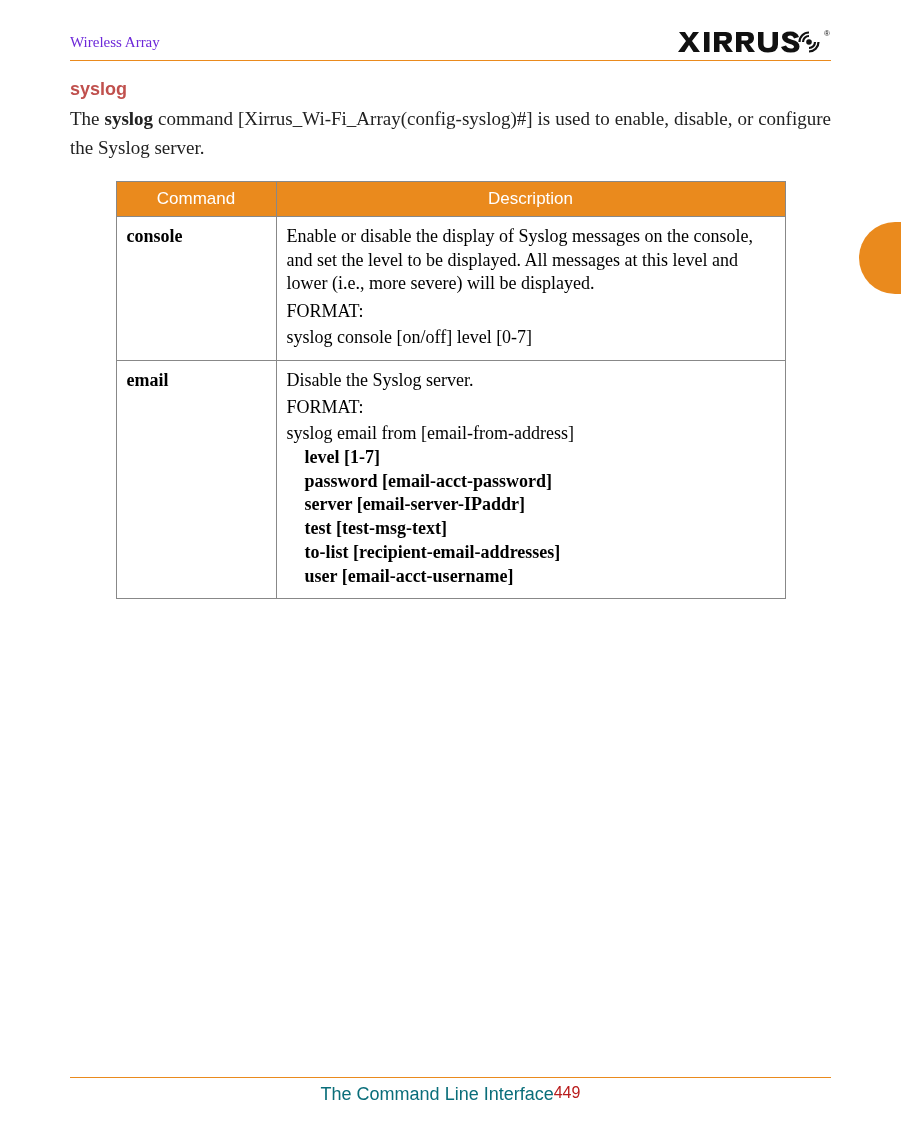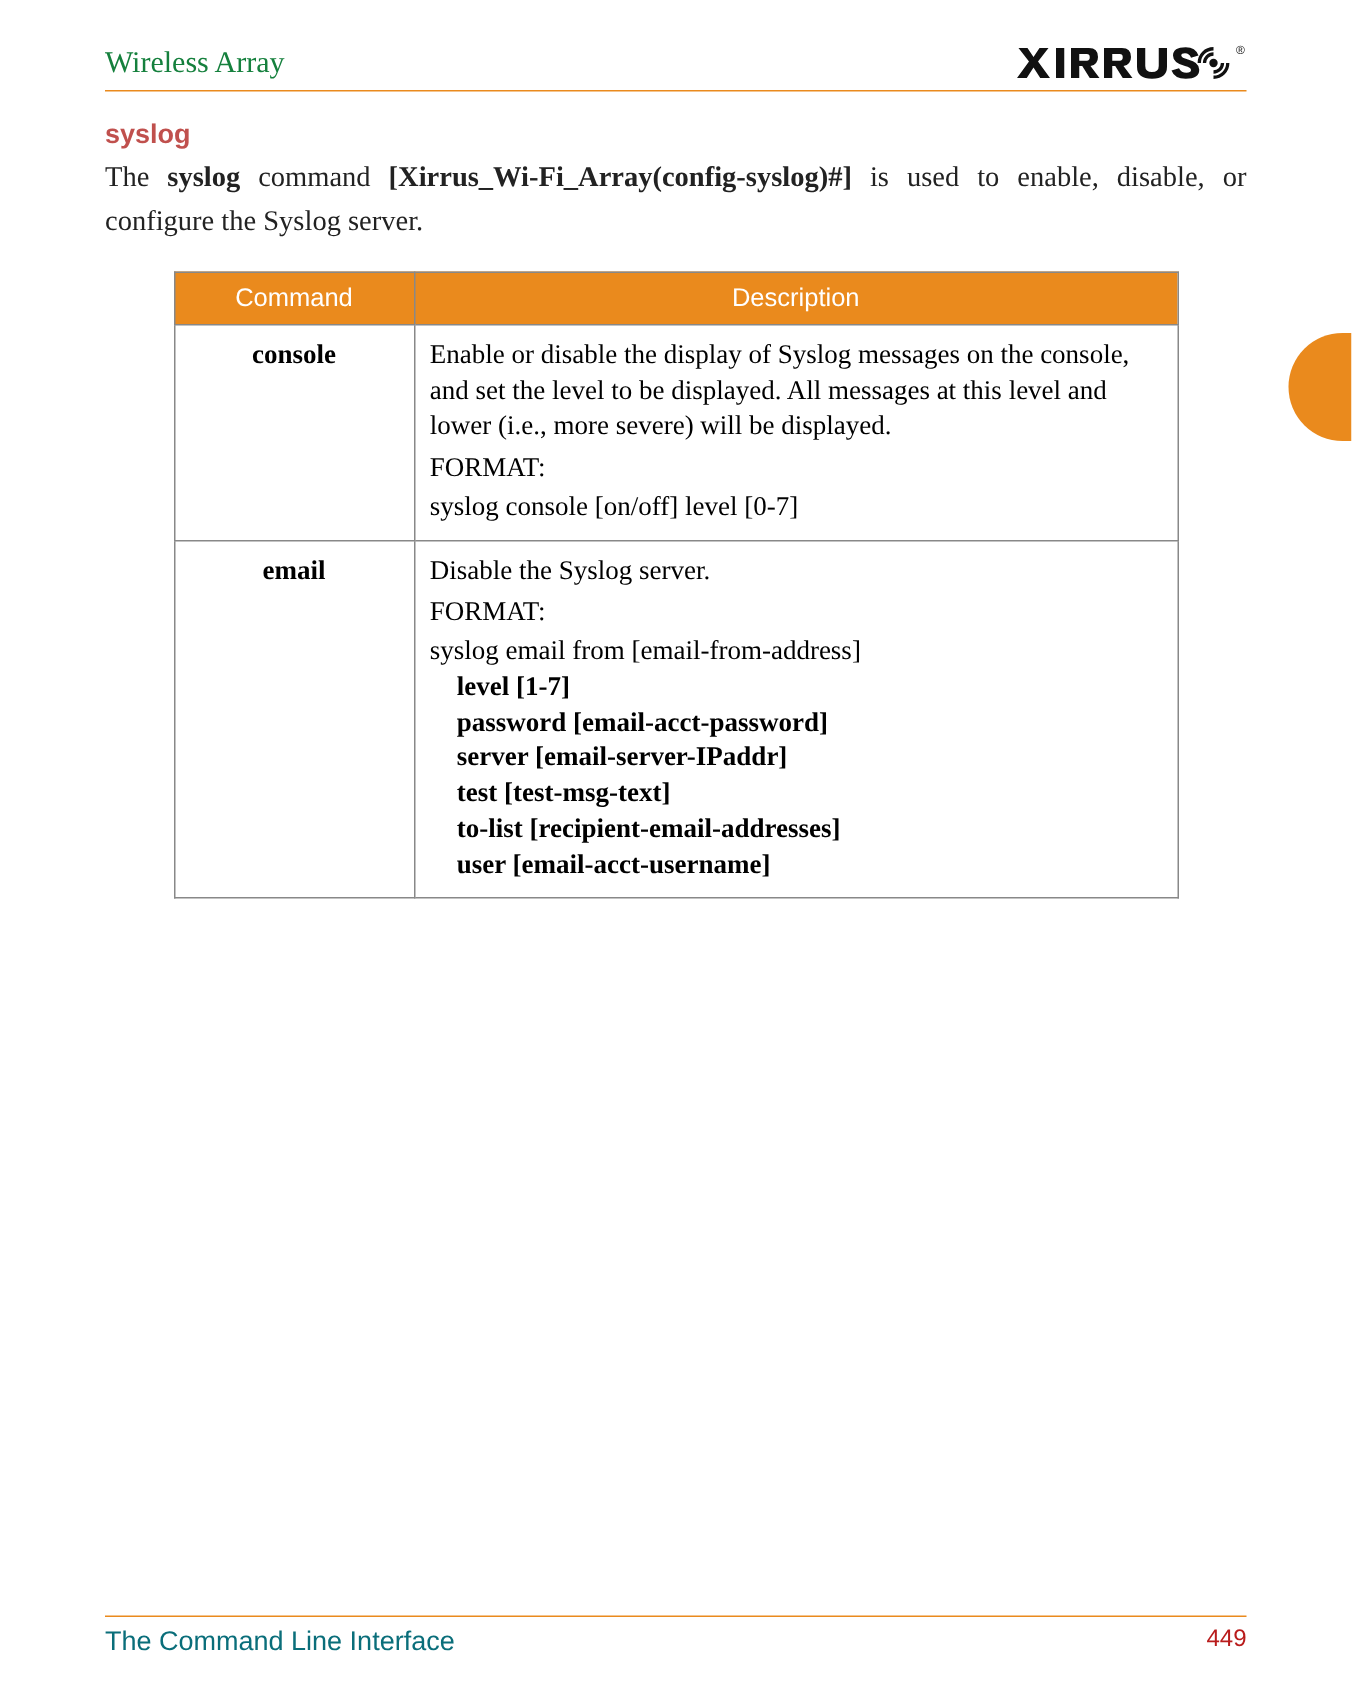--- a/index.html
+++ b/index.html
@@ -13,22 +13,22 @@
     }
     .header {
       display: flex;
       justify-content: space-between;
       align-items: center;
       border-bottom: 1.5px solid #ea8a1d;
       padding-bottom: 4px;
       margin-bottom: 18px;
     }
     .header-title {
-      color: #15803d;
-      font-size: 20px;
+      color: #6d28d9;
+      font-size: 15px;
       font-family: Georgia, serif;
     }
     .logo {
       display: flex;
       align-items: center;
       gap: 2px;
     }
     .logo-svg { width: 155px; height: 28px; }
     .section-heading {
       color: #c0504d;
@@ -39,21 +39,21 @@
       margin-top: 6px;
     }
     .intro {
       font-size: 19px;
       line-height: 1.55;
       color: #222;
       margin-bottom: 18px;
       text-align: justify;
     }
     .intro .cmd-name { font-weight: bold; }
-    .intro .prompt { font-weight: bold; }
+    .intro .prompt { font-weight: normal; }
     .side-tab {
       position: absolute;
       right: 0;
       top: 222px;
       width: 42px;
       height: 72px;
       background: #ea8a1d;
       border-top-left-radius: 36px;
       border-bottom-left-radius: 36px;
     }
@@ -75,36 +75,35 @@
     .cmd-table th:first-child { width: 160px; }
     .cmd-table td {
       border: 1px solid #888;
       padding: 8px 10px 10px 10px;
       font-size: 18px;
       vertical-align: top;
       line-height: 1.32;
     }
     .cmd-table td.cmd {
       font-weight: bold;
-      text-align: center;
       width: 160px;
     }
     .desc-text { margin-bottom: 4px; }
     .format-label { margin-top: 4px; margin-bottom: 2px; }
     .format-cmd { font-weight: normal; }
     .format-sub { font-weight: bold; padding-left: 18px; display: block; }
     .footer {
       position: absolute;
       bottom: 28px;
       left: 70px;
       right: 70px;
       border-top: 1.5px solid #ea8a1d;
       padding-top: 6px;
       display: flex;
-      justify-content: space-between;
+      justify-content: center;
       font-family: Arial, Helvetica, sans-serif;
     }
     .footer-title { color: #0a6e7a; font-size: 18px; }
     .footer-page { color: #b91c1c; font-size: 16px; }
   </style>
 </head>
 <body>
 
 <div class="header">
   <div class="header-title">Wireless Array</div>

